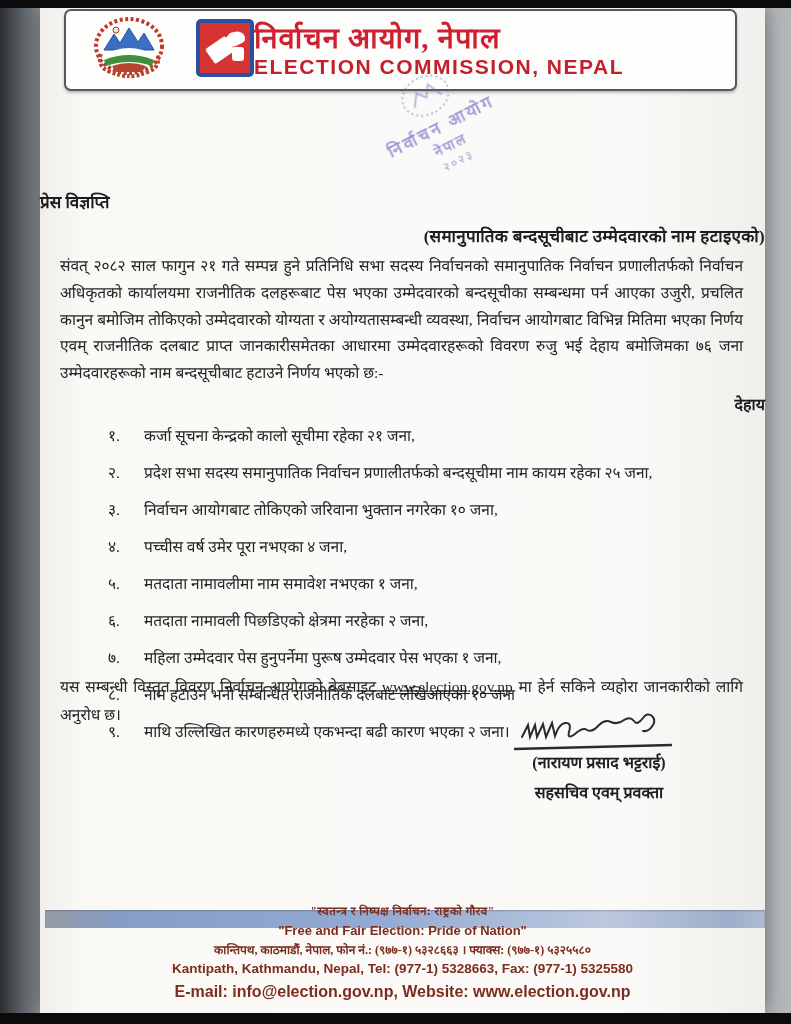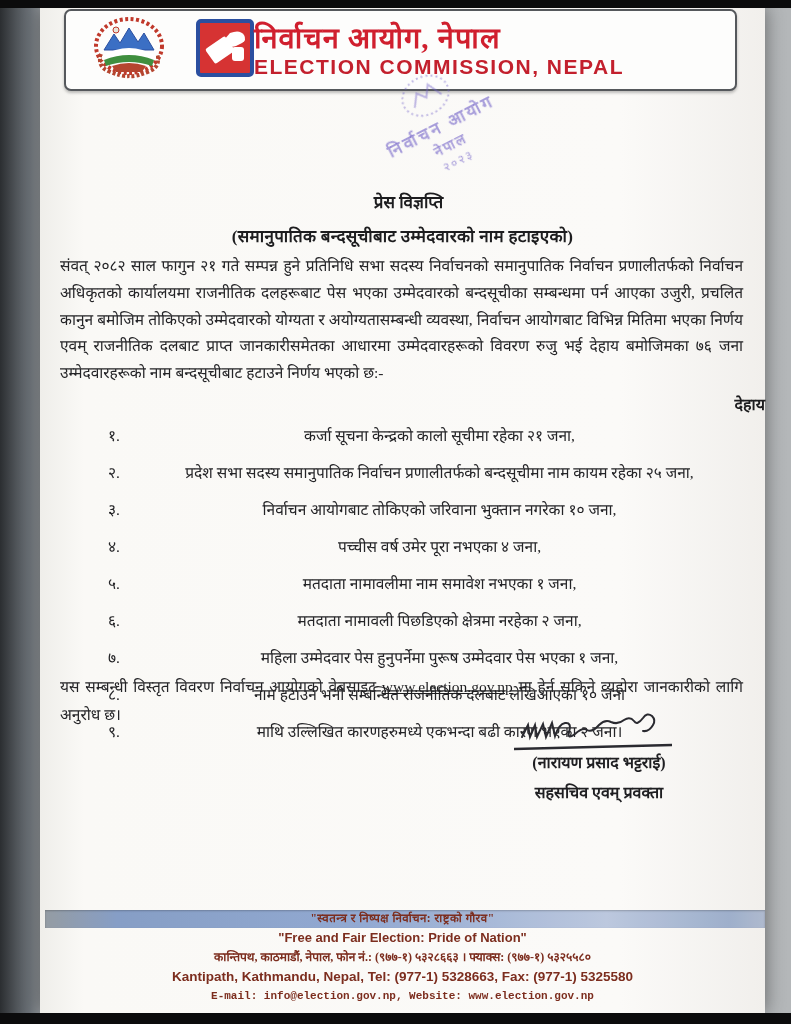--- a/index.html
+++ b/index.html
@@ -57,40 +57,40 @@
     text-align:center;pointer-events:none;
     filter:blur(.4px);
   }
   .stamp-emblem{opacity:.75;margin-bottom:-4px;}
   .stamp-l1{font-size:17px;font-weight:bold;letter-spacing:3px;}
   .stamp-l2{font-size:14px;font-weight:bold;letter-spacing:2px;}
   .stamp-l3{font-size:12px;letter-spacing:2px;}
 
   
   .press-heading{
-    position:absolute;top:183px;left:12px;right:0;text-align:center;
+    position:absolute;top:183px;left:0;right:0;text-align:left;
     font-size:17px;font-weight:bold;color:#1d1d1f;
   }
   .press-subject{
-    position:absolute;top:217px;left:0;right:0;text-align:center;
+    position:absolute;top:217px;left:0;right:0;text-align:right;
     font-size:17px;font-weight:bold;color:#1d1d1f;letter-spacing:.3px;
   }
   .body-para{
     position:absolute;top:246px;left:20px;right:22px;margin:0;
     font-size:15.5px;color:#242427;line-height:1.73;text-align:justify;
     text-indent:0;
   }
   .dehaya-heading{
     position:absolute;top:386px;left:0;right:0;text-align:right;
     font-size:16px;font-weight:bold;color:#1d1d1f;
   }
   .list{position:absolute;top:418px;left:68px;right:30px;}
   .list-row{display:flex;margin-bottom:14.5px;font-size:15.5px;color:#242427;line-height:1.45;}
   .list-num{flex:0 0 36px;}
-  .list-txt{flex:1;text-align:center;}
+  .list-txt{flex:1;}
 
   .closing{
     position:absolute;top:666px;left:20px;right:22px;margin:0;
     font-size:15.5px;color:#242427;line-height:1.8;text-align:justify;
   }
   .closing .link{color:#1d1d1f;text-decoration:underline;cursor:pointer;}
 
   
   .sign-block{position:absolute;top:700px;right:36px;text-align:center;width:260px;}
   .sign-svg{display:block;margin:0 auto -6px auto;}
@@ -107,21 +107,21 @@
 
   
   .footer{
     position:absolute;left:0;right:0;bottom:8px;text-align:center;
     color:#7c2d1e;line-height:1.55;
   }
   .f-np-slogan{font-size:11.5px;font-weight:bold;letter-spacing:.5px;}
   .f-en-slogan{font-size:13px;font-weight:bold;font-family:"Liberation Sans","DejaVu Sans",sans-serif;}
   .f-np-addr{font-size:12px;font-weight:bold;}
   .f-en-addr{font-size:13.5px;font-weight:bold;font-family:"Liberation Sans","DejaVu Sans",sans-serif;}
-  .f-email{font-size:11px;font-weight:bold;font-family:Liberation Mono, monospace;}
+  .f-email{font-size:16px;font-weight:bold;font-family:Liberation Sans, sans-serif;}
 </style>
 </head>
 <body>
 
 <div class="scan">
   <div class="page">
 
     <div class="header-box">
       <span class="logo-wrap">
         <svg width="74" height="64" viewBox="0 0 74 64">

